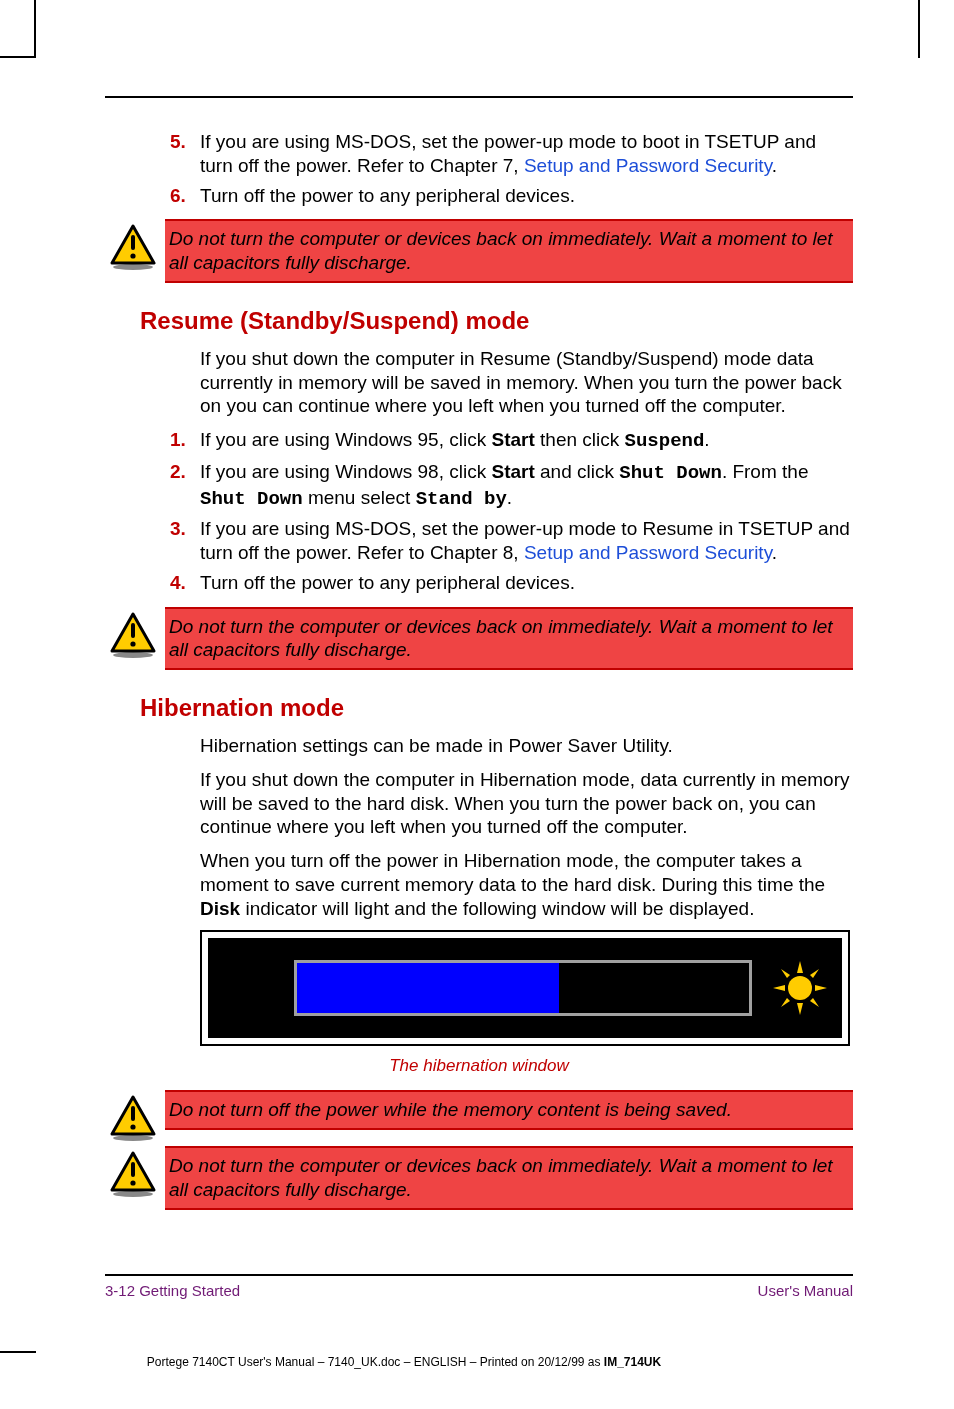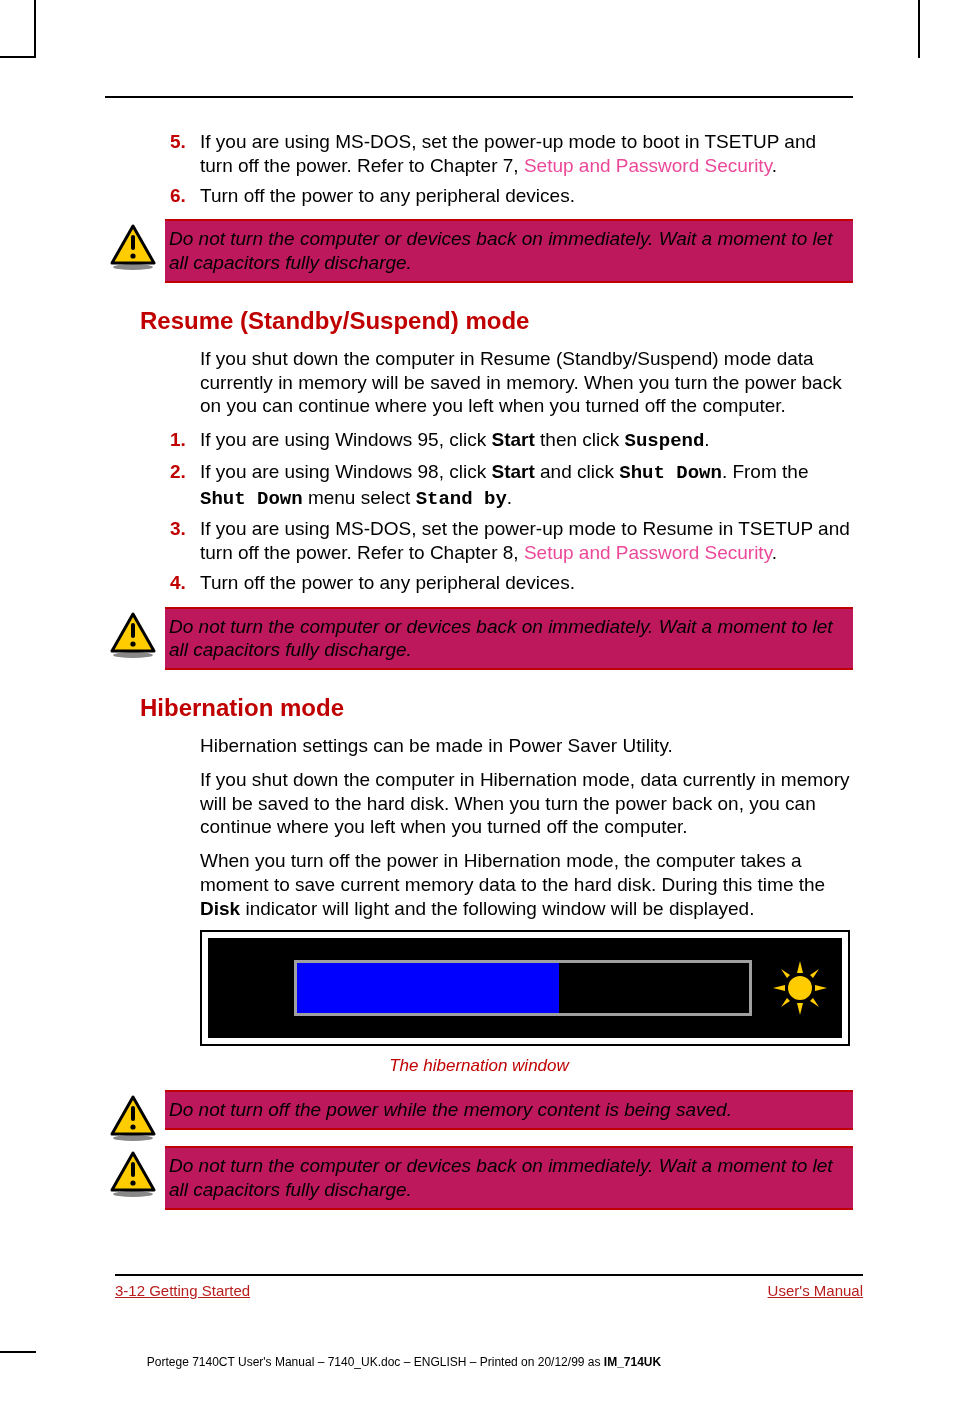--- a/index.html
+++ b/index.html
@@ -7,42 +7,42 @@
   .page { position: relative; width: 954px; height: 1409px; }
   .crop-tl-v { position: absolute; left: 34px; top: 0; width: 2px; height: 58px; background: #000; }
   .crop-tl-h { position: absolute; left: 0; top: 56px; width: 36px; height: 2px; background: #000; }
   .crop-tr-v { position: absolute; right: 34px; top: 0; width: 2px; height: 58px; background: #000; }
   .crop-bl-h { position: absolute; left: 0; bottom: 56px; width: 36px; height: 2px; background: #000; }
   .hr-top { position: absolute; left: 105px; top: 96px; width: 748px; height: 2px; background: #000; }
   .content { position: absolute; left: 105px; top: 130px; width: 748px; }
   .ol { list-style: none; padding-left: 95px; }
   .ol li { position: relative; font-size: 19px; line-height: 1.25; margin-bottom: 6px; }
   .ol li .num { position: absolute; left: -30px; top: 0; color: #c00000; font-weight: bold; font-size: 19px; }
-  .link { color: #ec4899; }
+  .link { color: #1d4ed8; }
   .caution { display: flex; align-items: flex-start; margin-top: 12px; margin-bottom: 12px; }
   .caution .icon-cell { width: 60px; flex: 0 0 60px; }
-  .caution .text-cell { flex: 1; background: #be185d; border-top: 2px solid #c00000; border-bottom: 2px solid #c00000; padding: 6px 4px; font-style: italic; font-size: 19px; line-height: 1.25; }
+  .caution .text-cell { flex: 1; background: #ef4444; border-top: 2px solid #c00000; border-bottom: 2px solid #c00000; padding: 6px 4px; font-style: italic; font-size: 19px; line-height: 1.25; }
   .caution-noborder .text-cell { border-top: 2px solid #c00000; border-bottom: none; }
   .caution-bottomonly .text-cell { border-top: none; border-bottom: 2px solid #c00000; background: transparent; font-style: normal; padding-top: 8px; }
   .h2 { color: #c00000; font-size: 24px; font-weight: bold; margin-top: 24px; margin-bottom: 12px; padding-left: 35px; }
   .para { font-size: 19px; line-height: 1.25; padding-left: 95px; margin-bottom: 10px; }
   .mono { font-family: "Courier New", monospace; font-weight: bold; }
   .bold { font-weight: bold; }
   .figure { margin-left: 95px; width: 650px; margin-top: 10px; margin-bottom: 10px; }
   .fig-outer { border: 2px solid #000; padding: 6px; background: #fff; }
   .fig-inner { background: #000; height: 100px; display: flex; align-items: center; justify-content: space-between; padding: 0 14px; }
   .moon { width: 52px; height: 52px; position: relative; }
   .moon svg { width: 52px; height: 52px; }
   .bar-wrap { flex: 1; margin: 0 20px; height: 56px; border: 3px solid #a0a0a0; display: flex; }
   .bar-fill { background: #0000ff; width: 58%; height: 100%; }
   .sun { width: 56px; height: 56px; }
   .sun svg { width: 56px; height: 56px; }
   .fig-caption { text-align: center; color: #c00000; font-style: italic; font-size: 17px; margin-top: 10px; margin-bottom: 14px; }
   .warn-svg { width: 48px; height: 48px; margin-top: 4px; margin-left: 4px; }
-  .footer { position: absolute; left: 115px; bottom: 110px; width: 748px; border-top: 2px solid #000; display: flex; justify-content: space-between; font-size: 15px; color: #b91c1c; padding-top: 6px; text-decoration: underline; }
+  .footer { position: absolute; left: 105px; bottom: 110px; width: 748px; border-top: 2px solid #000; display: flex; justify-content: space-between; font-size: 15px; color: #701a75; padding-top: 6px; }
   .subfooter { position: absolute; left: 0; bottom: 40px; width: 808px; text-align: center; font-size: 12px; color: #000; }
 </style>
 </head>
 <body>
 
 <div class="page">
   <div class="crop-tl-v"></div>
   <div class="crop-tl-h"></div>
   <div class="crop-tr-v"></div>
   <div class="crop-bl-h"></div>

